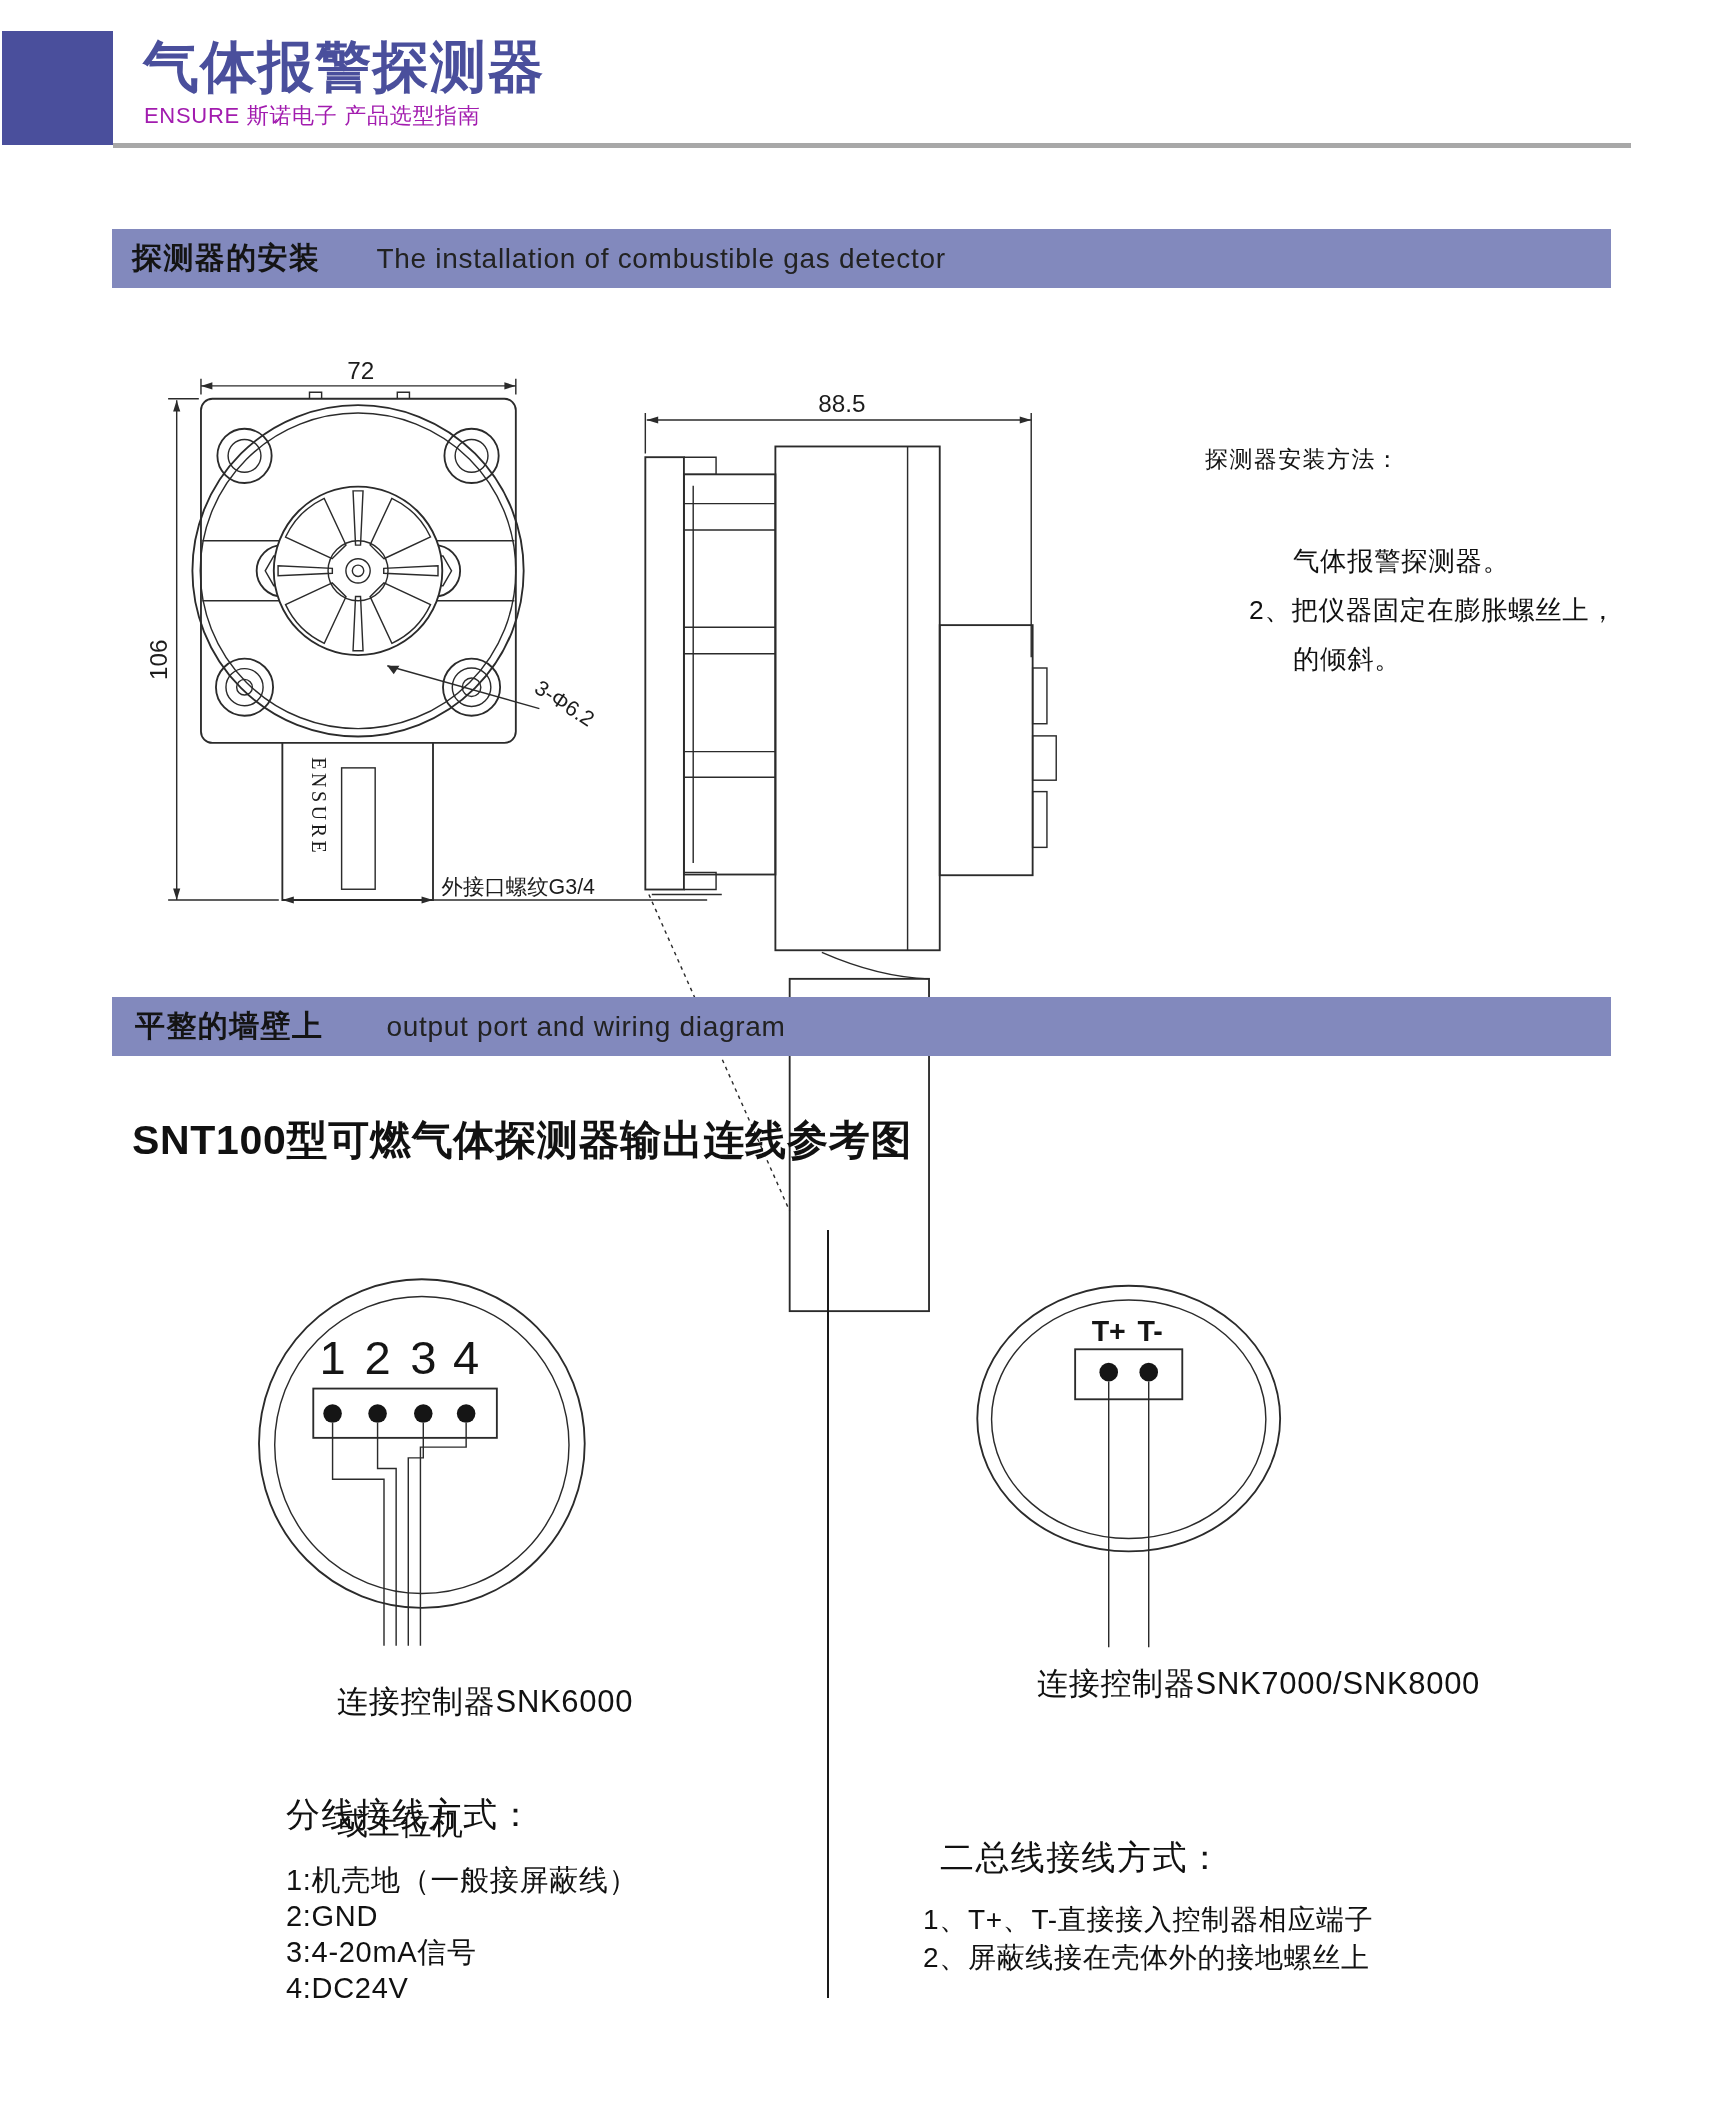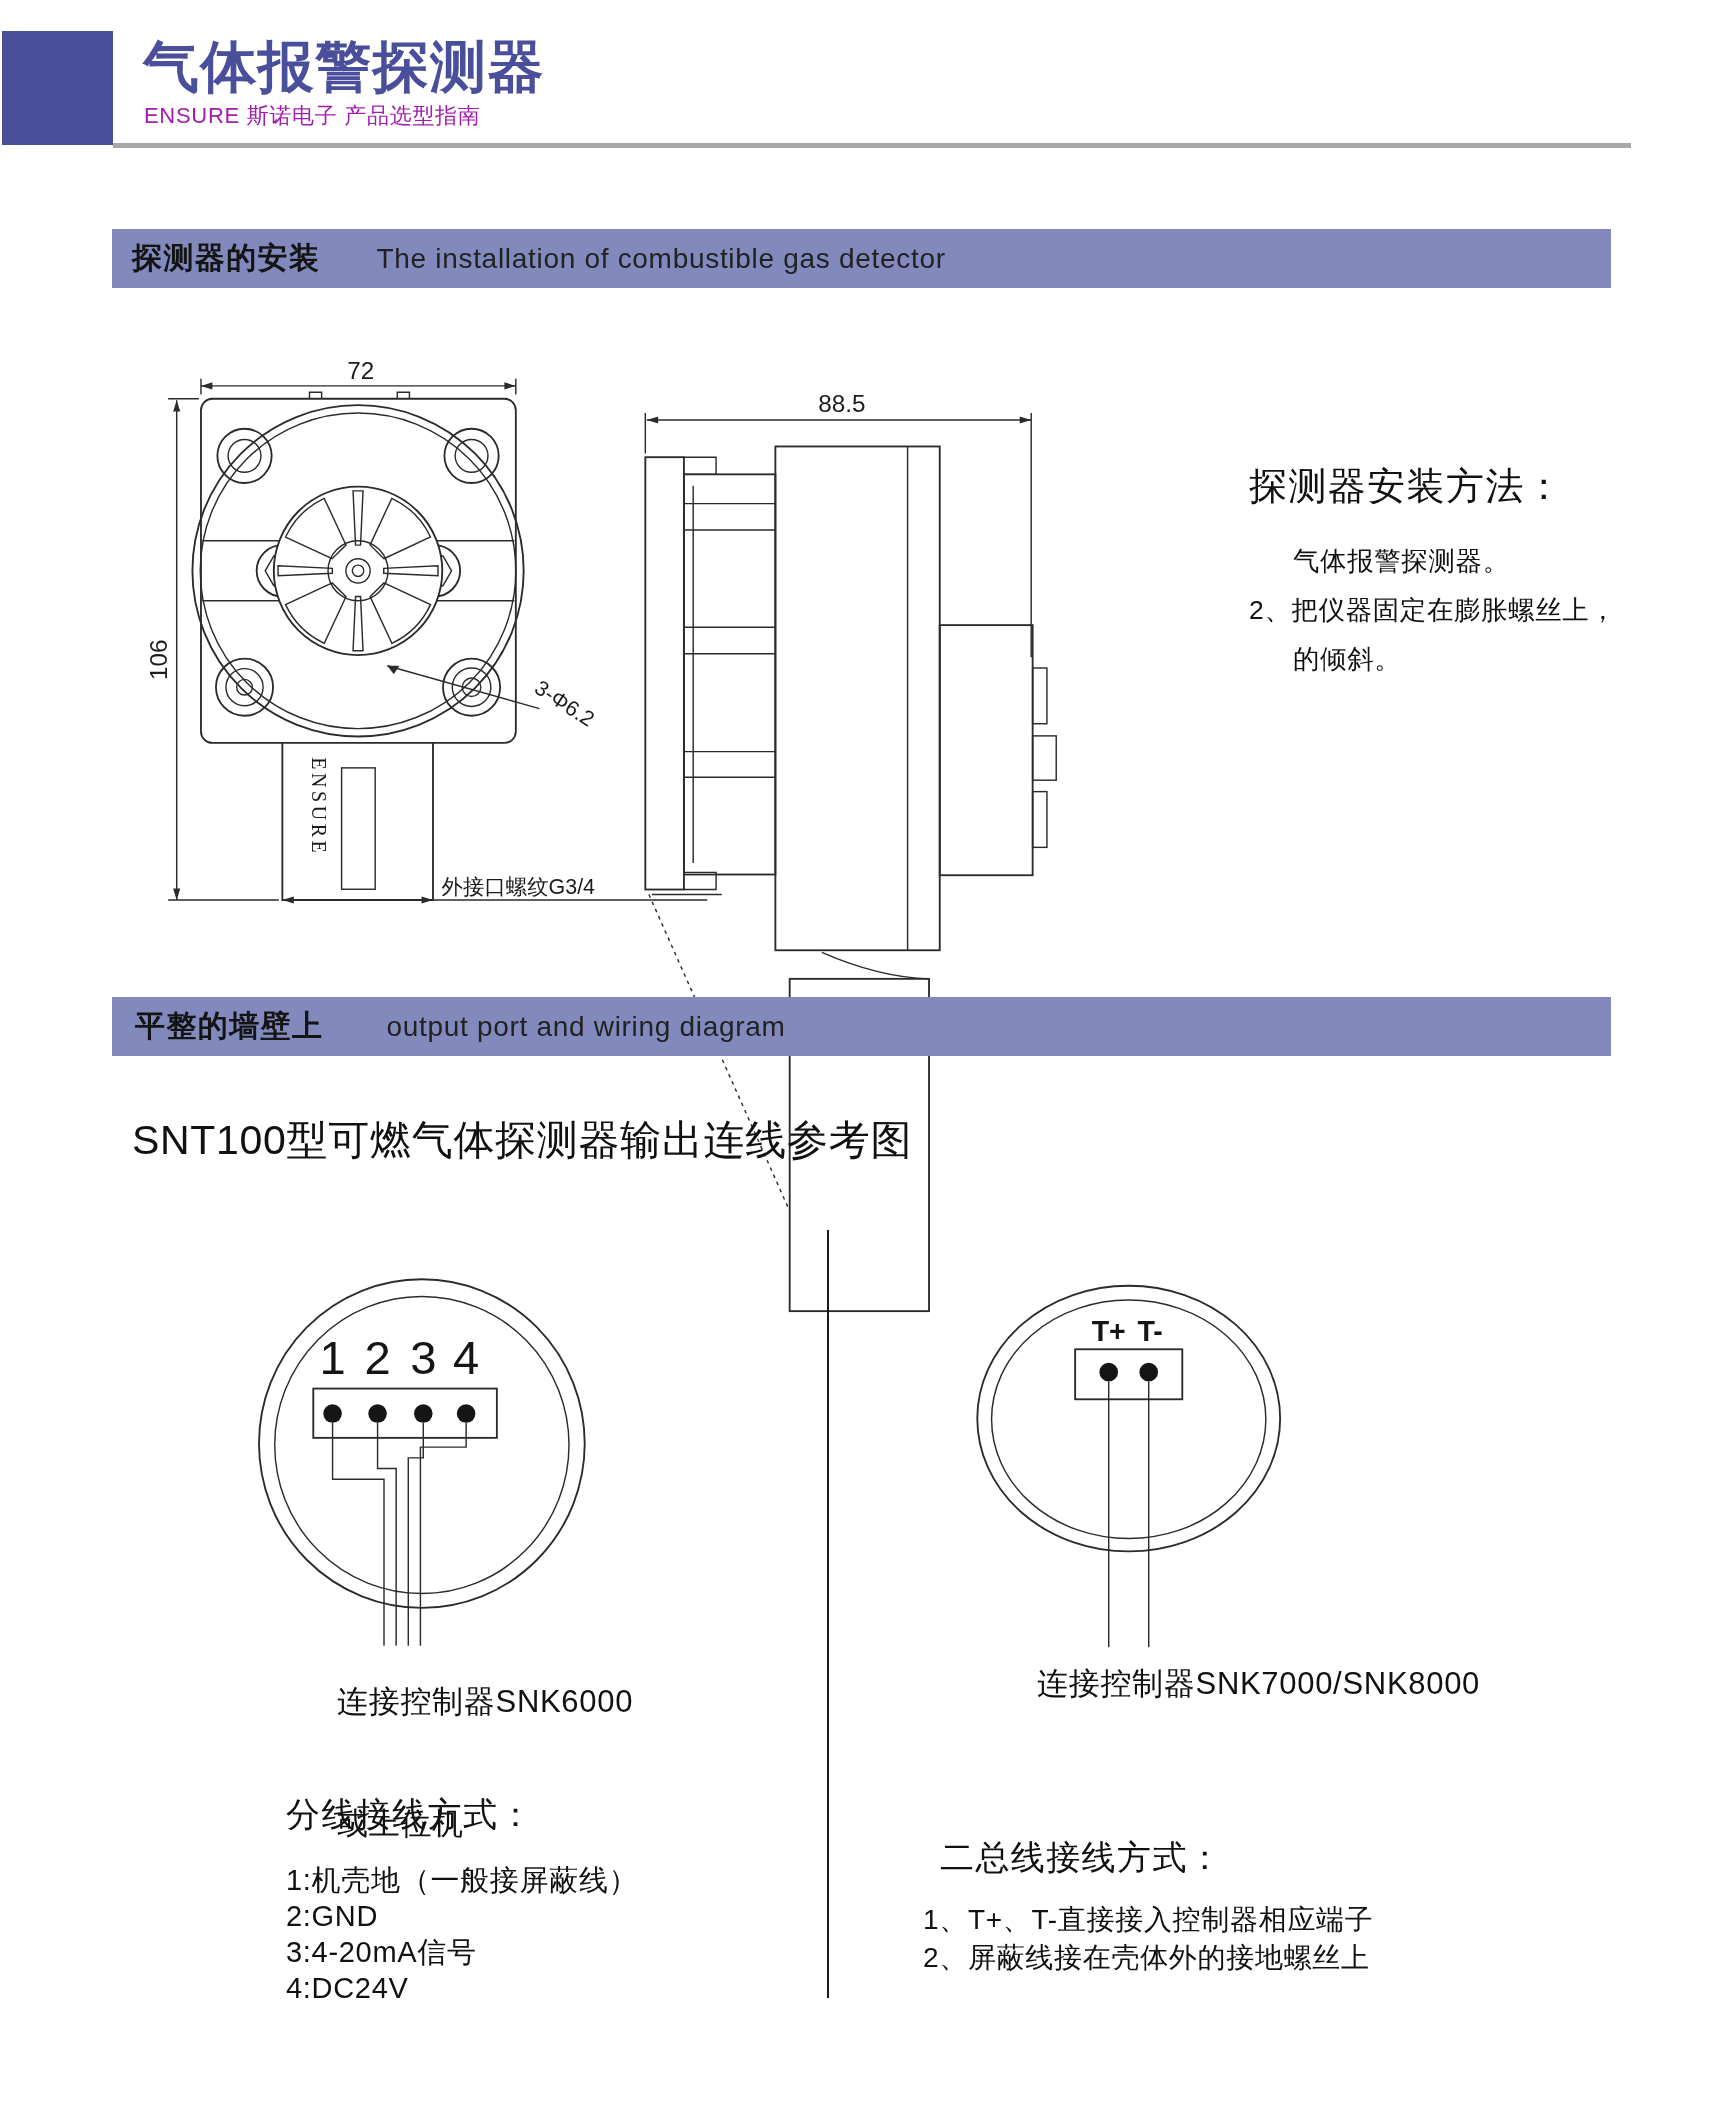--- a/index.html
+++ b/index.html
@@ -15,25 +15,25 @@
   .banner{left:112px;width:1499px;height:59px;background:#8289bd;display:flex;align-items:center;}
   .banner .zh{font-size:30px;font-weight:700;color:#141414;letter-spacing:1.4px;}
   .banner .en{font-size:28px;color:#222;letter-spacing:0.7px;}
   #banner-install{top:229px;}
   #banner-wiring{top:997px;}
   #banner-install .zh{margin-left:20px;}
   #banner-install .en{margin-left:56px;}
   #banner-wiring .zh{margin-left:23px;}
   #banner-wiring .en{margin-left:63px;}
   
-  .method-title{left:1249px;top:444px;font-size:38px;letter-spacing:1.4px;margin-top:17px;}
+  .method-title{left:1205px;top:444px;font-size:23px;letter-spacing:1.4px;}
   .steps{left:1249px;top:537px;font-size:26.4px;line-height:49px;letter-spacing:0.7px;}
   .steps .indent{padding-left:44px;}
   
-  .wiring-title{left:132px;top:1113px;font-size:41px;font-weight:400;letter-spacing:0.7px;}
+  .wiring-title{left:132px;top:1113px;font-size:41px;font-weight:700;letter-spacing:0.7px;}
   .divider{left:827px;top:1230px;width:2.1px;height:768px;background:#1a1a1a;}
   .cap{font-size:31px;letter-spacing:0.7px;}
   .cap-l1{left:337px;top:1681px;}
   .cap-l2{left:337px;top:1803px;}
   .cap-r{left:1037px;top:1663px;}
   .mode-title{font-size:34px;font-weight:400;letter-spacing:1.4px;}
   .mode-title-left{left:286px;top:1792px;}
   .mode-title-right{left:940px;top:1835px;}
   .mode-items{font-size:29px;line-height:36px;letter-spacing:0.7px;}
   .items-left{left:286px;top:1862px;}

